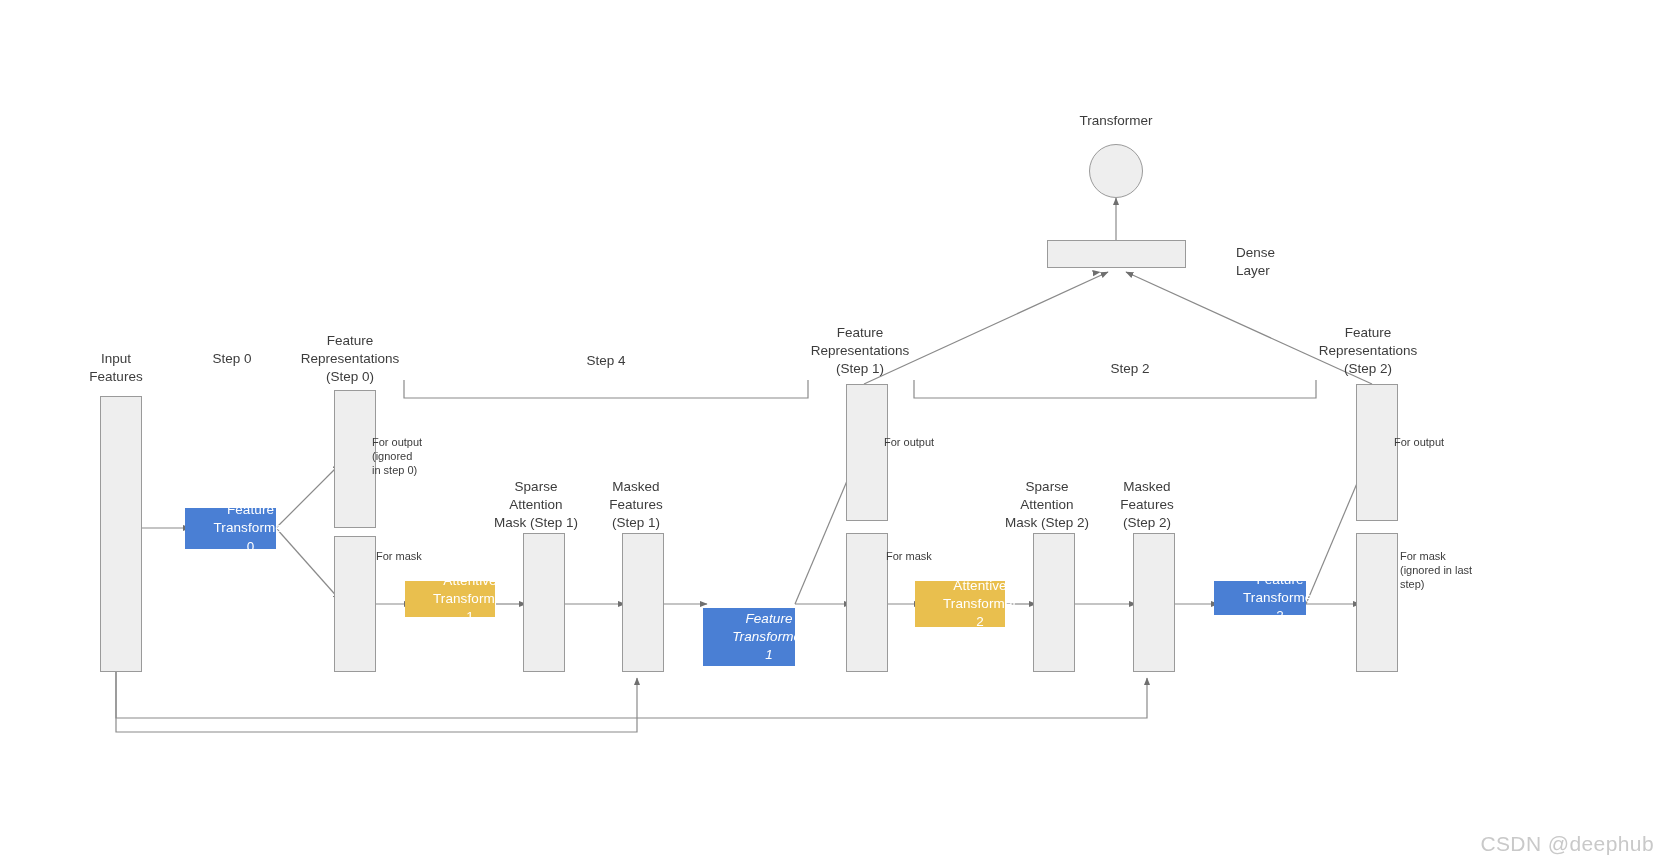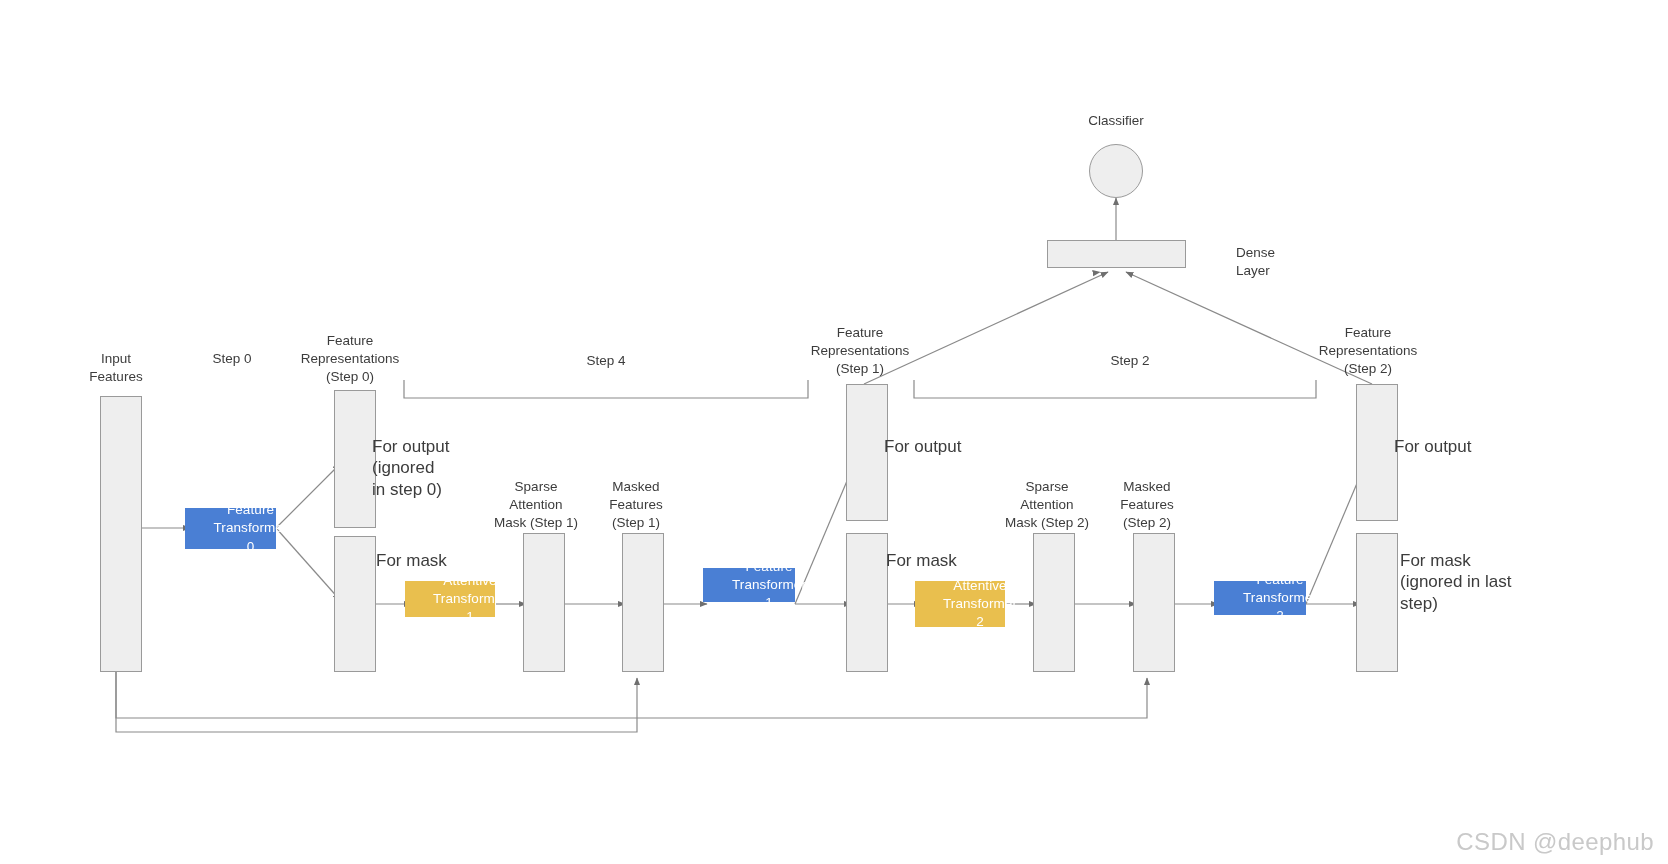--- a/index.html
+++ b/index.html
@@ -80,29 +80,29 @@
     color: #3c3c3c;
     font-size: 13.5px;
     line-height: 1.32;
     text-align: center;
     white-space: pre-line;
   }
   .label.left {
     text-align: left;
   }
   .label.small {
-    font-size: 17px;
+    font-size: 11px;
     line-height: 1.25;
   }
   .watermark {
     position: absolute;
     right: 14px;
     bottom: 8px;
     color: #c9c9c9;
-    font-size: 24px;
+    font-size: 21px;
     letter-spacing: .4px;
   }
 </style>
 </head>
 <body>
 
 <div id="canvas">
 
   <svg id="edges" viewBox="0 0 1668 864" xmlns="http://www.w3.org/2000/svg">
     <defs>
@@ -184,32 +184,32 @@
   <div class="label" style="left:486px; top:478px; width:100px;">Sparse
 Attention
 Mask (Step 1)</div>
   <div class="node bar" style="left:523px; top:533px; width:28px; height:139px;"></div>
 
   <div class="label" style="left:586px; top:478px; width:100px;">Masked
 Features
 (Step 1)</div>
   <div class="node bar" style="left:622px; top:533px; width:28px; height:139px;"></div>
 
-  <div class="node block-blue" style="left:703px; top:568px; width:92px; height:34px;">Feature
+  <div class="node block-blue" style="left:703px; top:608px; width:92px; height:58px;font-style:italic;">Feature
 Transformer 1</div>
 
   <div class="label" style="left:800px; top:324px; width:120px;">Feature
 Representations
 (Step 1)</div>
   <div class="node bar" style="left:846px; top:384px; width:30px; height:137px;"></div>
   <div class="node bar" style="left:846px; top:533px; width:30px; height:139px;"></div>
   <div class="label left small" style="left:884px; top:436px; width:110px;">For output</div>
   <div class="label left small" style="left:886px; top:550px; width:110px;">For mask</div>
 
-  <div class="label" style="left:1080px; top:352px; width:100px;">Step 2</div>
+  <div class="label" style="left:1080px; top:360px; width:100px;">Step 2</div>
   <div class="node block-yellow" style="left:915px; top:581px; width:90px; height:46px;">Attentive
 Transformer 2</div>
 
   <div class="label" style="left:997px; top:478px; width:100px;">Sparse
 Attention
 Mask (Step 2)</div>
   <div class="node bar" style="left:1033px; top:533px; width:28px; height:139px;"></div>
 
   <div class="label" style="left:1097px; top:478px; width:100px;">Masked
 Features
@@ -227,17 +227,17 @@
   <div class="label left small" style="left:1394px; top:436px; width:120px;">For output</div>
   <div class="label left small" style="left:1400px; top:550px; width:125px;">For mask
 (ignored in last
 step)</div>
 
   <div class="node dense" style="left:1047px; top:240px; width:139px; height:28px;"></div>
   <div class="label left" style="left:1236px; top:244px; width:90px;">Dense
 Layer</div>
 
   <div class="node circle" style="left:1089px; top:144px; width:54px; height:54px;"></div>
-  <div class="label" style="left:1066px; top:112px; width:100px;">Classifier</div>
+  <div class="label" style="left:1066px; top:112px; width:100px;">Transformer</div>
 
   <div class="watermark">CSDN @deephub</div>
 
 </div>
 
 </body></html>

